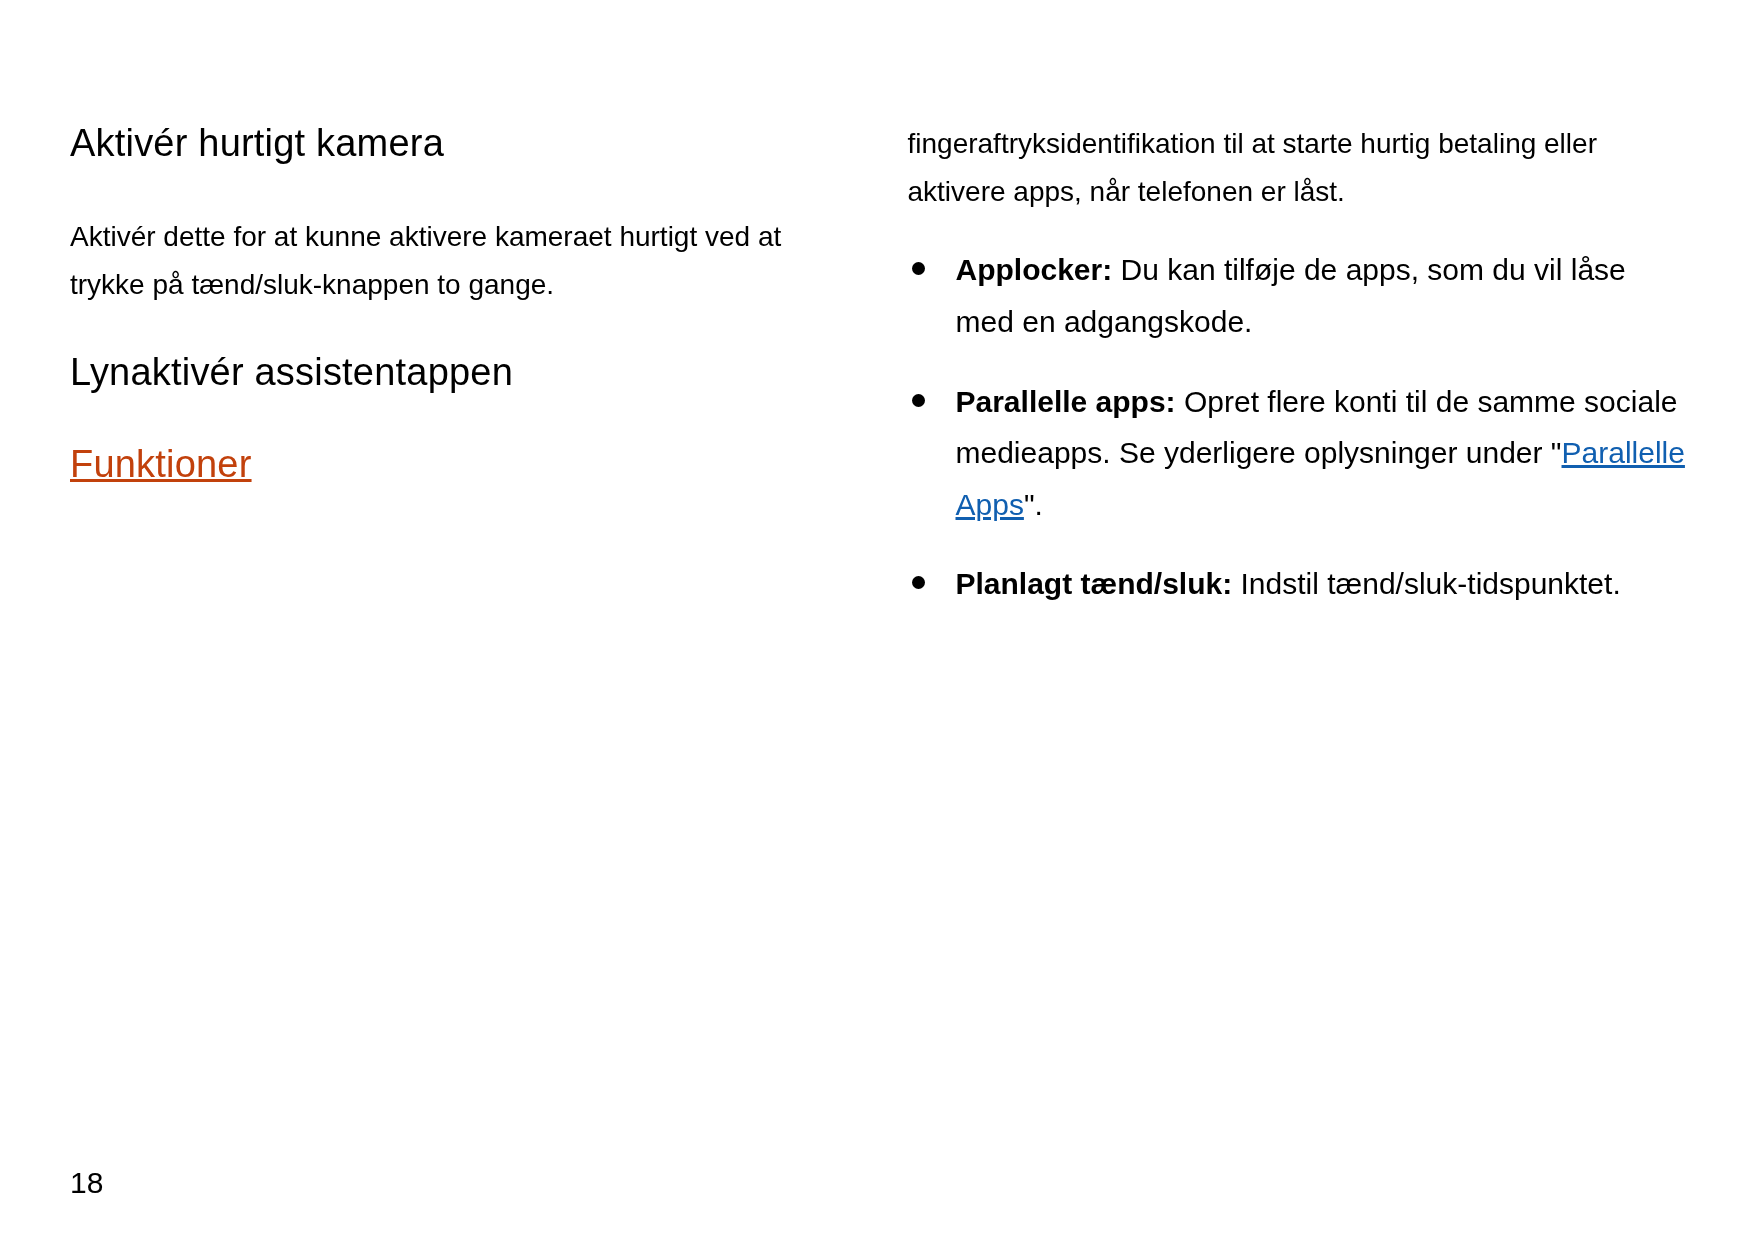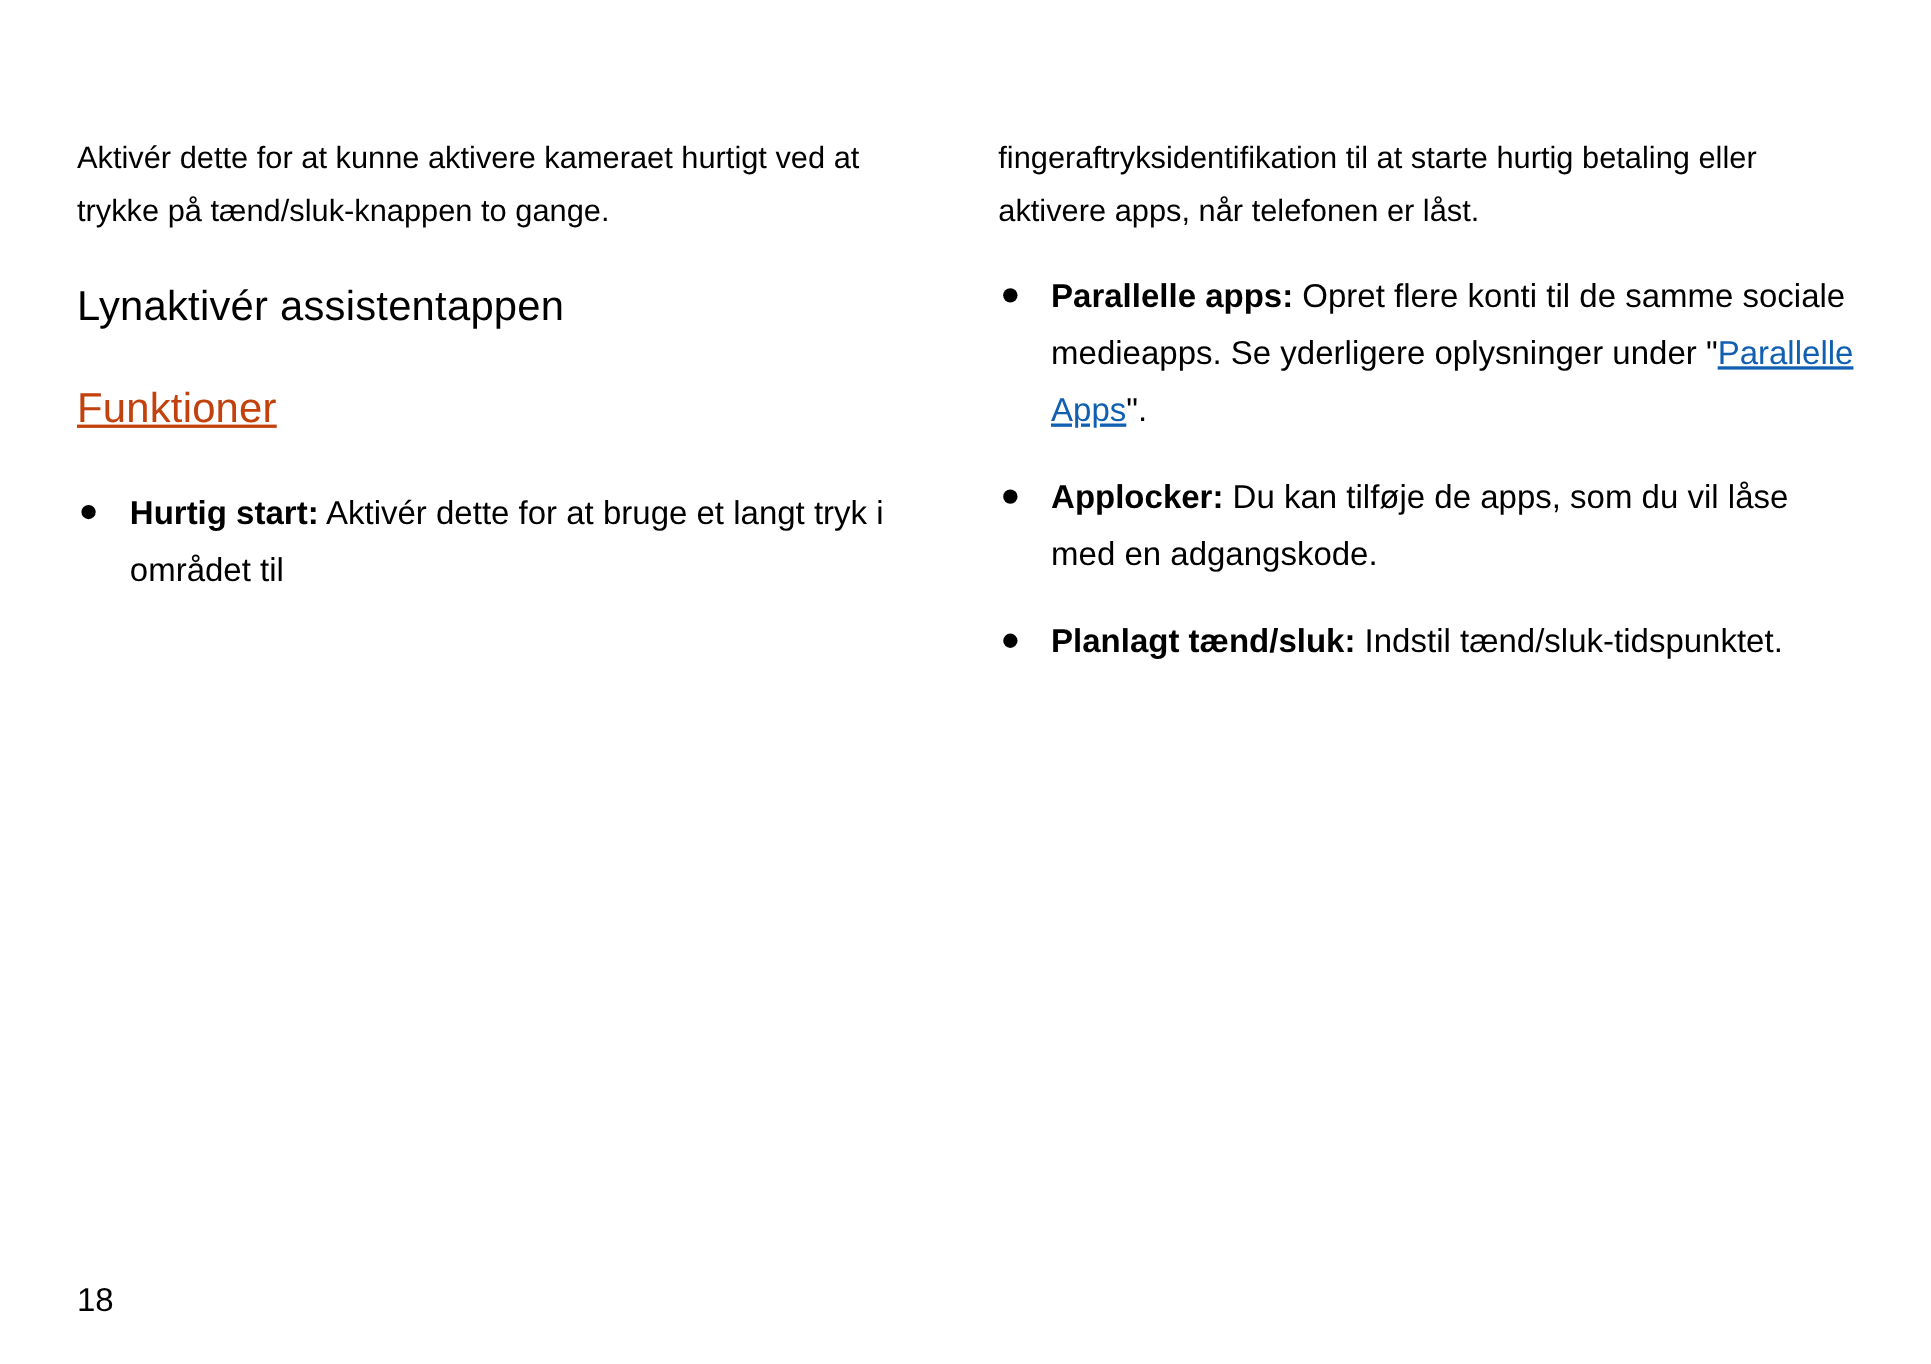--- a/index.html
+++ b/index.html
@@ -80,45 +80,41 @@
   }
 </style>
 </head>
 <body>
 
 <div class="page">
   <div class="cols">
 
     <div class="col">
 
+      <h2 class="section">Aktivér hurtigt kamera</h2>
       <p class="body">Aktivér dette for at kunne aktivere kameraet hurtigt ved at trykke på tænd/sluk-knappen to gange.</p>
 
       <h2 class="section">Lynaktivér assistentappen</h2>
 
       <h2 class="section blue">Funktioner</h2>
 
-      <ul class="features">
-        <li>
-          <span class="b">Hurtig start:</span><span> Aktivér dette for at bruge et langt tryk i området til </span>
-        </li>
-      </ul>
     </div>
 
     <div class="col">
 
       <p class="body" style="margin-bottom:28px;">fingeraftryksidentifikation til at starte hurtig betaling eller aktivere apps, når telefonen er låst.</p>
 
       <ul class="features">
 
         <li>
-          <span class="b">Parallelle apps:</span><span> Opret flere konti til de samme sociale medieapps. Se yderligere oplysninger under "</span><a class="link">Parallelle Apps</a><span>".</span>
+          <span class="b">Applocker:</span><span> Du kan tilføje de apps, som du vil låse med en adgangskode.</span>
         </li>
 
         <li>
-          <span class="b">Applocker:</span><span> Du kan tilføje de apps, som du vil låse med en adgangskode.</span>
+          <span class="b">Parallelle apps:</span><span> Opret flere konti til de samme sociale medieapps. Se yderligere oplysninger under "</span><a class="link">Parallelle Apps</a><span>".</span>
         </li>
 
         <li>
           <span class="b">Planlagt tænd/sluk:</span><span> Indstil tænd/sluk-tidspunktet.</span>
         </li>
 
 
       </ul>
     </div>
 

